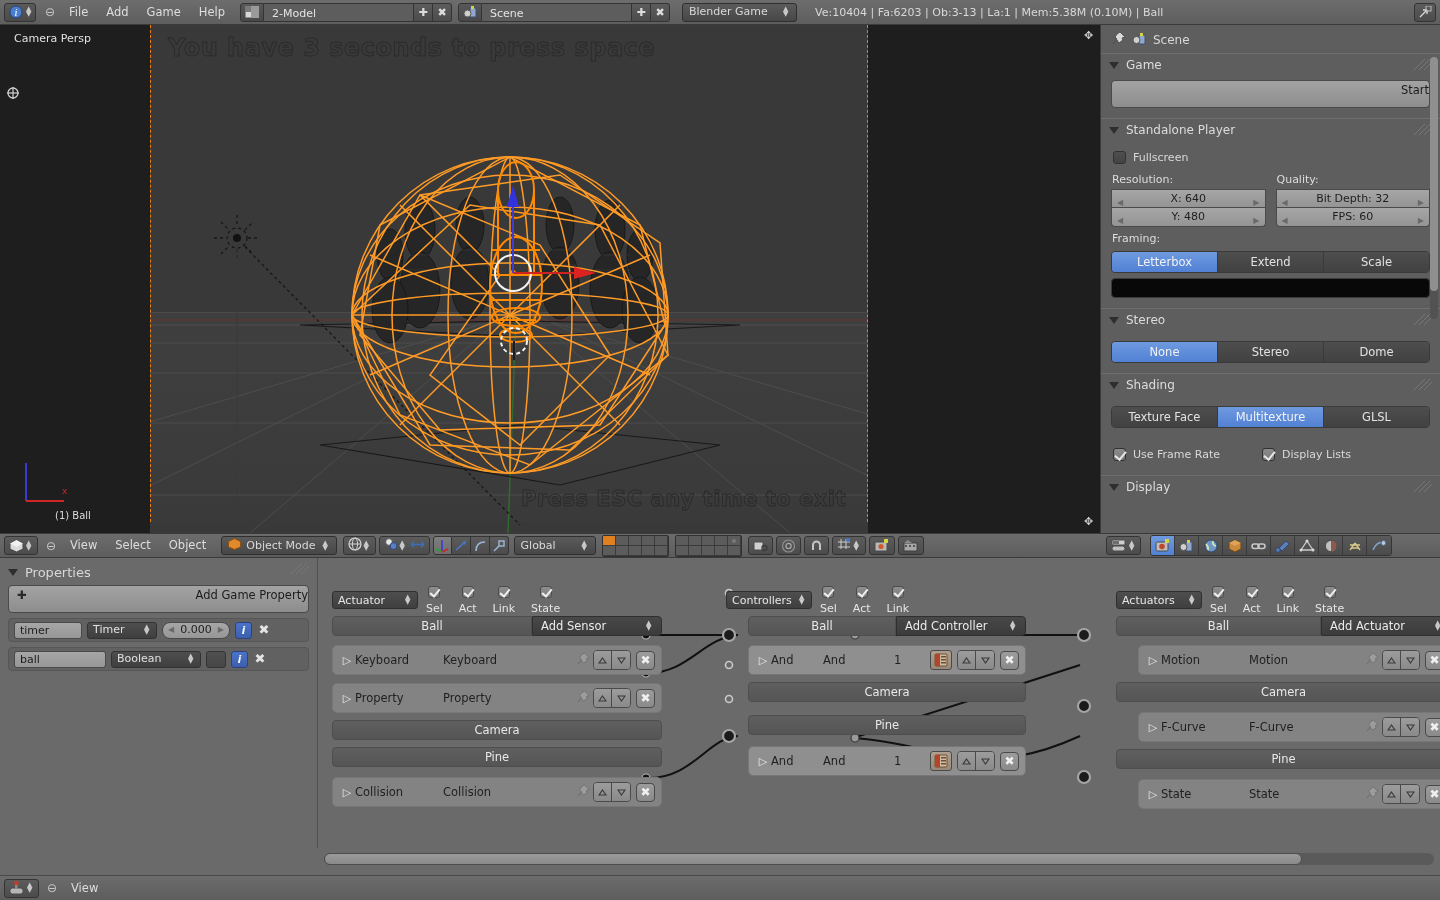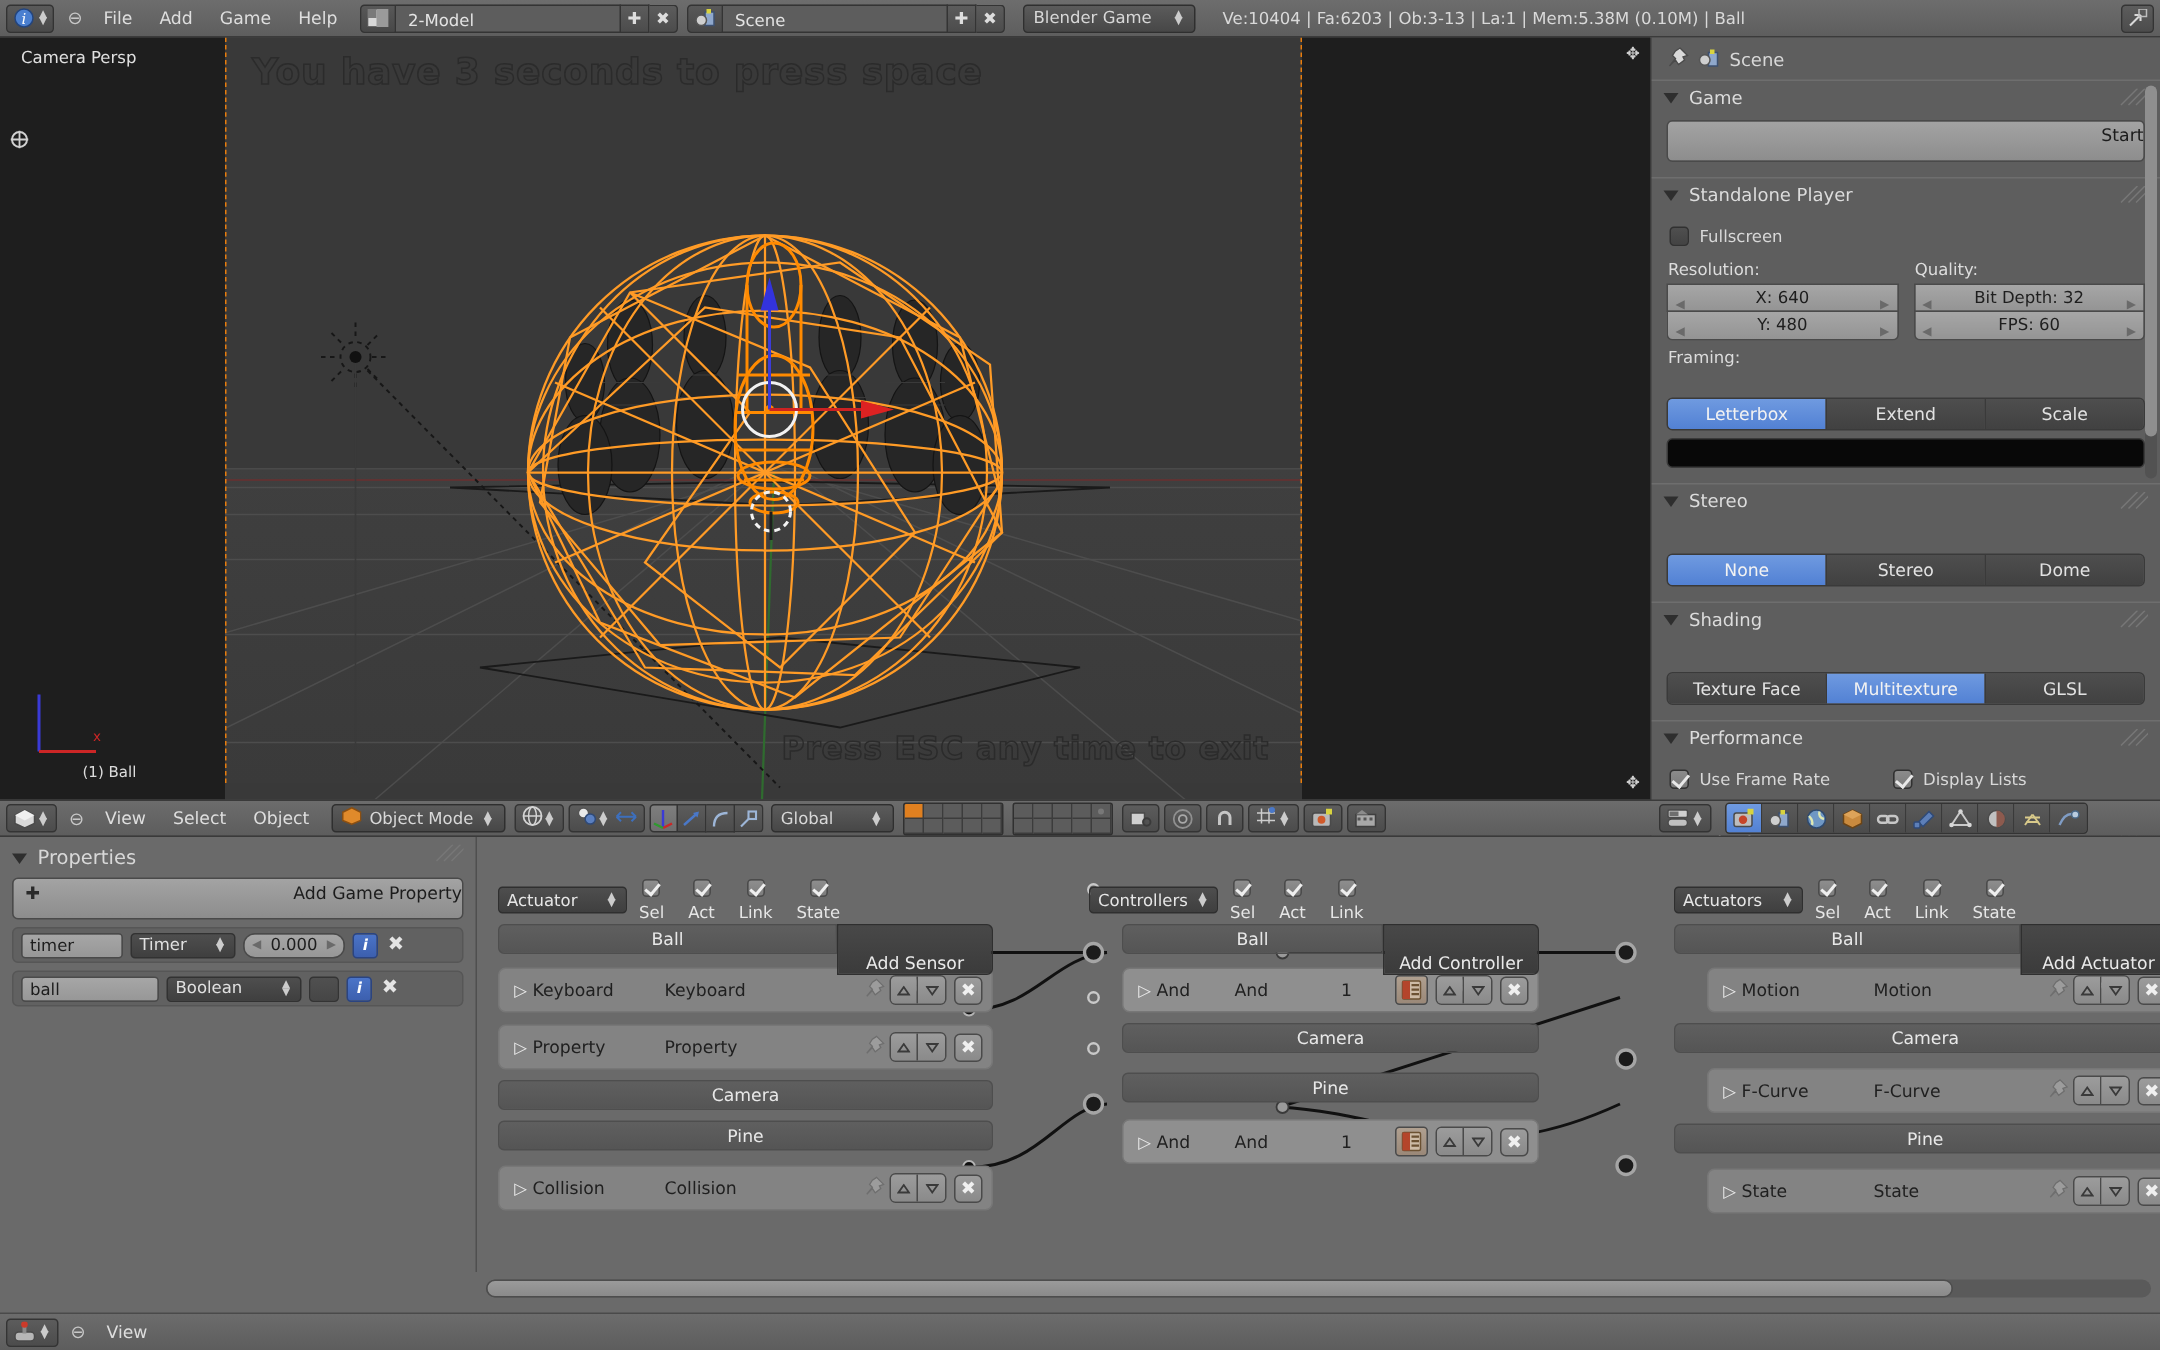--- a/index.html
+++ b/index.html
@@ -143,21 +143,21 @@
   .col { flex:1; }
   .lbl { font-size:11px;color:#dddddd; margin:5px 0 3px 1px;}
   .numfield {
     height:19px;line-height:18px; text-align:center; font-size:11px; color:#1e1e1e;
     background:linear-gradient(#a6a6a6,#949494); border:1px solid #4a4a4a; position:relative;
   }
   .numfield:first-child { border-radius:4px 4px 0 0; }
   .numfield:last-child { border-radius:0 0 4px 4px; border-top:none;}
   .numfield .la,.numfield .ra { position:absolute;top:4px;color:#6a6a6a;font-size:8px;}
   .numfield .la{left:5px;} .numfield .ra{right:5px;}
-  .seg { display:flex; margin-top:20px; border-radius:4px; overflow:hidden; border:1px solid #3a3a3a;}
+  .seg { display:flex; margin-top:6px; border-radius:4px; overflow:hidden; border:1px solid #3a3a3a;}
   .seg div { flex:1; height:20px;line-height:20px;text-align:center;font-size:11.5px;
      background:linear-gradient(#4e4e4e,#414141); color:#e2e2e2; border-right:1px solid #3a3a3a;}
   .seg div:last-child{border-right:none;}
   .seg div.sel { background:linear-gradient(#6f9ae0,#5281d4); color:#f2f2f2;}
   .blackbar { height:20px; background:#080808; border:1px solid #3a3a3a; border-radius:4px; margin-top:5px;}
   .props-scroll { position:absolute; right:2px; top:32px; width:8px; height:262px; background:#525252; border-radius:4px;}
   .props-scroll i { position:absolute;left:0;top:0;width:8px;height:234px;background:#8f8f8f;border-radius:4px;display:block;}
   .props-hdr-bar {
     position:absolute; left:1100px; top:533px; width:340px; height:25px;
     background:linear-gradient(#6c6c6c,#5d5d5d); border-top:1px solid #3a3a3a;border-bottom:1px solid #3a3a3a;
@@ -209,23 +209,23 @@
   }
   .fchk { display:flex;align-items:center;gap:4px; margin-right:16px; font-size:11px;color:#e6e6e6;flex-direction:column;}
   .chk2 { width:12px;height:12px;border-radius:3px;background:linear-gradient(#8e8e8e,#7d7d7d);border:1px solid #4b4b4b;position:relative;}
   .chk2:after{content:'';position:absolute;left:3px;top:0px;width:4px;height:8px;border:solid #efefef;border-width:0 2px 2px 0;transform:rotate(40deg);}
   .objbar { display:flex; height:20px; margin-top:6px; }
   .objname {
     flex:1; height:20px;line-height:19px;text-align:center; font-size:11.5px; color:#e8e8e8;
     background:linear-gradient(#5f5f5f,#555555); border:1px solid #4e4e4e; border-radius:4px 0 0 4px;
   }
   .addbtn {
-    width:104px;height:20px;line-height:19px; font-size:11.5px; color:#eaeaea; padding:16px 8px;
+    width:130px;height:20px;line-height:19px; font-size:11.5px; color:#eaeaea; padding:4px 8px;
     background:linear-gradient(#484848,#3b3b3b); border:1px solid #2f2f2f; border-radius:0 4px 4px 0;
-    display:flex;align-items:center;justify-content:space-between;flex-direction:column;
+    display:flex;align-items:center;justify-content:space-between;
   }
   .brick {
     height:30px; margin-top:8px; border-radius:5px; border:1px solid #777;
     background:#838383; display:flex;align-items:center; padding:0 6px; gap:0;
   }
   .brick .exp { width:16px; text-align:center; color:#ededed; font-size:11px;}
   .brick .n1 { width:88px; font-size:11.5px;color:#1f1f1f;}
   .brick .n2 { flex:1; font-size:11.5px;color:#1f1f1f;}
   .pin-ic { width:20px;text-align:center; }
   .updn { display:flex; border:1px solid #4a4a4a;border-radius:4px; overflow:hidden; margin-right:5px;}
@@ -751,31 +751,20 @@
       </span>
     </div>
     <div class="panel-body">
       <div class="seg">
         <div>Texture Face</div>
         <div class="sel">Multitexture</div>
         <div>GLSL</div>
       </div>
     </div>
 
-    <div class="panel-hdr">
-      <span class="tri"></span>
-      <span>Performance</span>
-      <span class="grip">
-        <svg width="20" height="12">
-            <line x1="2" y1="11" x2="13" y2="0" stroke="#777"></line>
-            <line x1="7" y1="11" x2="18" y2="0" stroke="#777"></line>
-            <line x1="12" y1="11" x2="23" y2="0" stroke="#777"></line>
-          </svg>
-      </span>
-    </div>
     <div class="panel-body">
       <div style="display:flex;gap:40px">
         <div class="chkrow">
           <span class="chk on"></span>
           <span>Use Frame Rate</span>
         </div>
         <div class="chkrow">
           <span class="chk on"></span>
           <span>Display Lists</span>
         </div>

